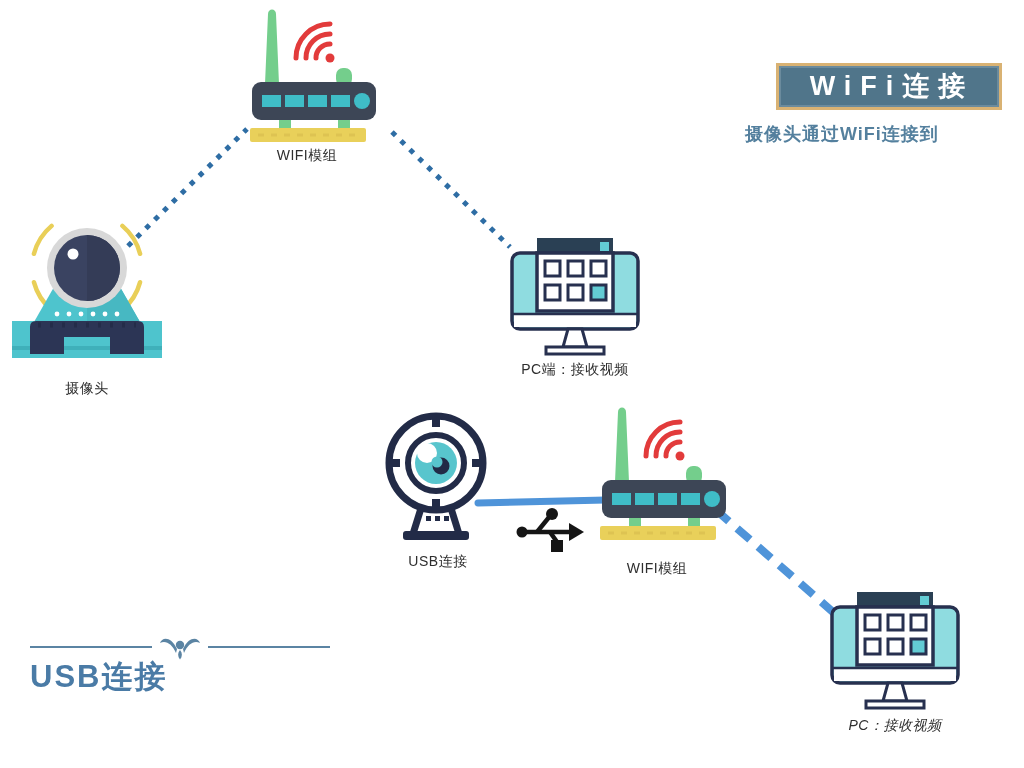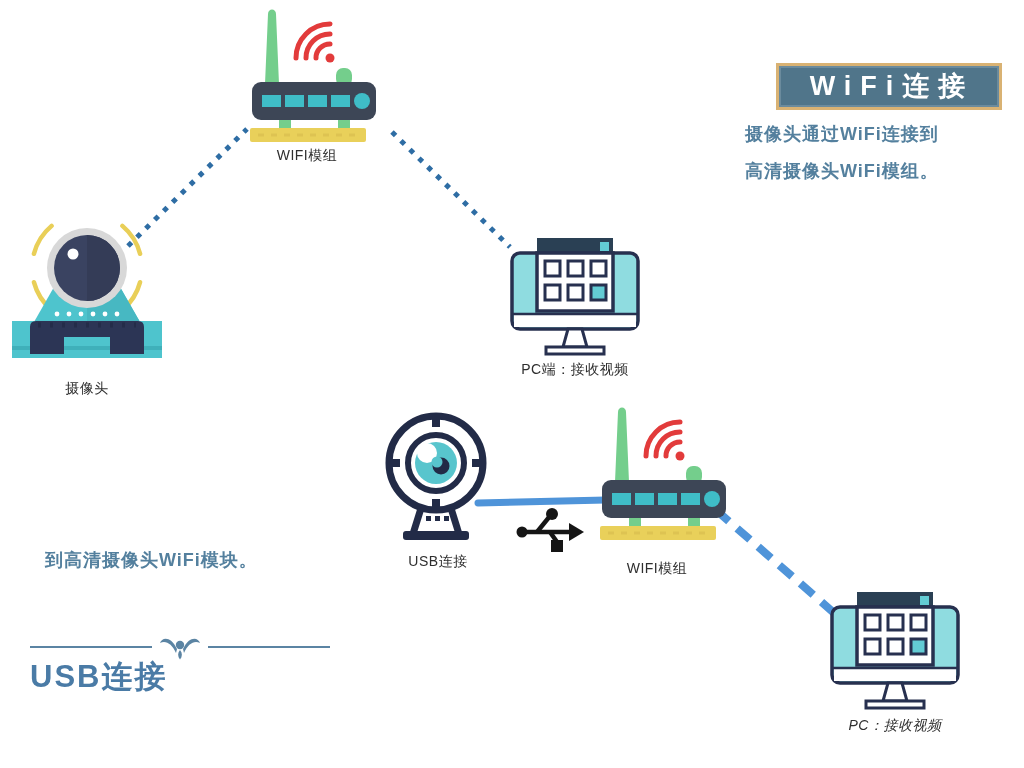--- a/index.html
+++ b/index.html
@@ -113,21 +113,20 @@
     </g>
     <polygon points="58,97 72,97 77,115 53,115" fill="#ffffff" stroke="#27304f" stroke-width="3"></polygon>
     <rect x="36" y="115" width="58" height="7" fill="#ffffff" stroke="#27304f" stroke-width="3"></rect>
   </svg>
 </div>
 <div class="abs icon-label" style="left:505px;top:361px;width:140px;">PC端：接收视频</div>
 
 <div class="abs badge">WiFi连接</div>
 <div class="abs desc" style="left:745px;top:116px;width:275px;">
   <div>摄像头通过WiFi连接到</div>
-  <div>高清摄像头WiFi模组。</div>
 </div>
 
 <div class="abs" style="left:383px;top:403px;">
   <svg width="110" height="142" viewBox="0 0 110 142">
     <path d="M39 102 L30 131" stroke="#222b47" stroke-width="7"></path>
     <path d="M67 102 L76 131" stroke="#222b47" stroke-width="7"></path>
     <rect x="20" y="128" width="66" height="9" rx="3" fill="#222b47"></rect>
     <g fill="#222b47">
       <rect x="43" y="113" width="5" height="5"></rect>
       <rect x="52" y="113" width="5" height="5"></rect>
@@ -203,21 +202,20 @@
       <rect x="58" y="53" width="15" height="15"></rect>
       <rect x="81" y="53" width="15" height="15" fill="#63ccd4"></rect>
     </g>
     <polygon points="58,97 72,97 77,115 53,115" fill="#ffffff" stroke="#27304f" stroke-width="3"></polygon>
     <rect x="36" y="115" width="58" height="7" fill="#ffffff" stroke="#27304f" stroke-width="3"></rect>
   </svg>
 </div>
 <div class="abs icon-label" style="left:825px;top:717px;width:140px;font-style:italic;">PC：接收视频</div>
 
 <div class="abs desc" style="left:45px;top:542px;width:290px;">
-  <div>到高清摄像头WiFi模块。</div>
 </div>
 
 <div class="abs divider">
   <div class="rule"></div>
   <svg width="44" height="26" viewBox="0 0 44 26">
     <g fill="#5b84a3">
       <circle cx="22" cy="11" r="4.2"></circle>
       <path d="M19 15 C13 2 4 3 2 9 C8 6 14 10 18 19 Z"></path>
       <path d="M25 15 C31 2 40 3 42 9 C36 6 30 10 26 19 Z"></path>
       <path d="M22 16 C19.5 19 19.5 22.5 22 25.5 C24.5 22.5 24.5 19 22 16 Z"></path>

